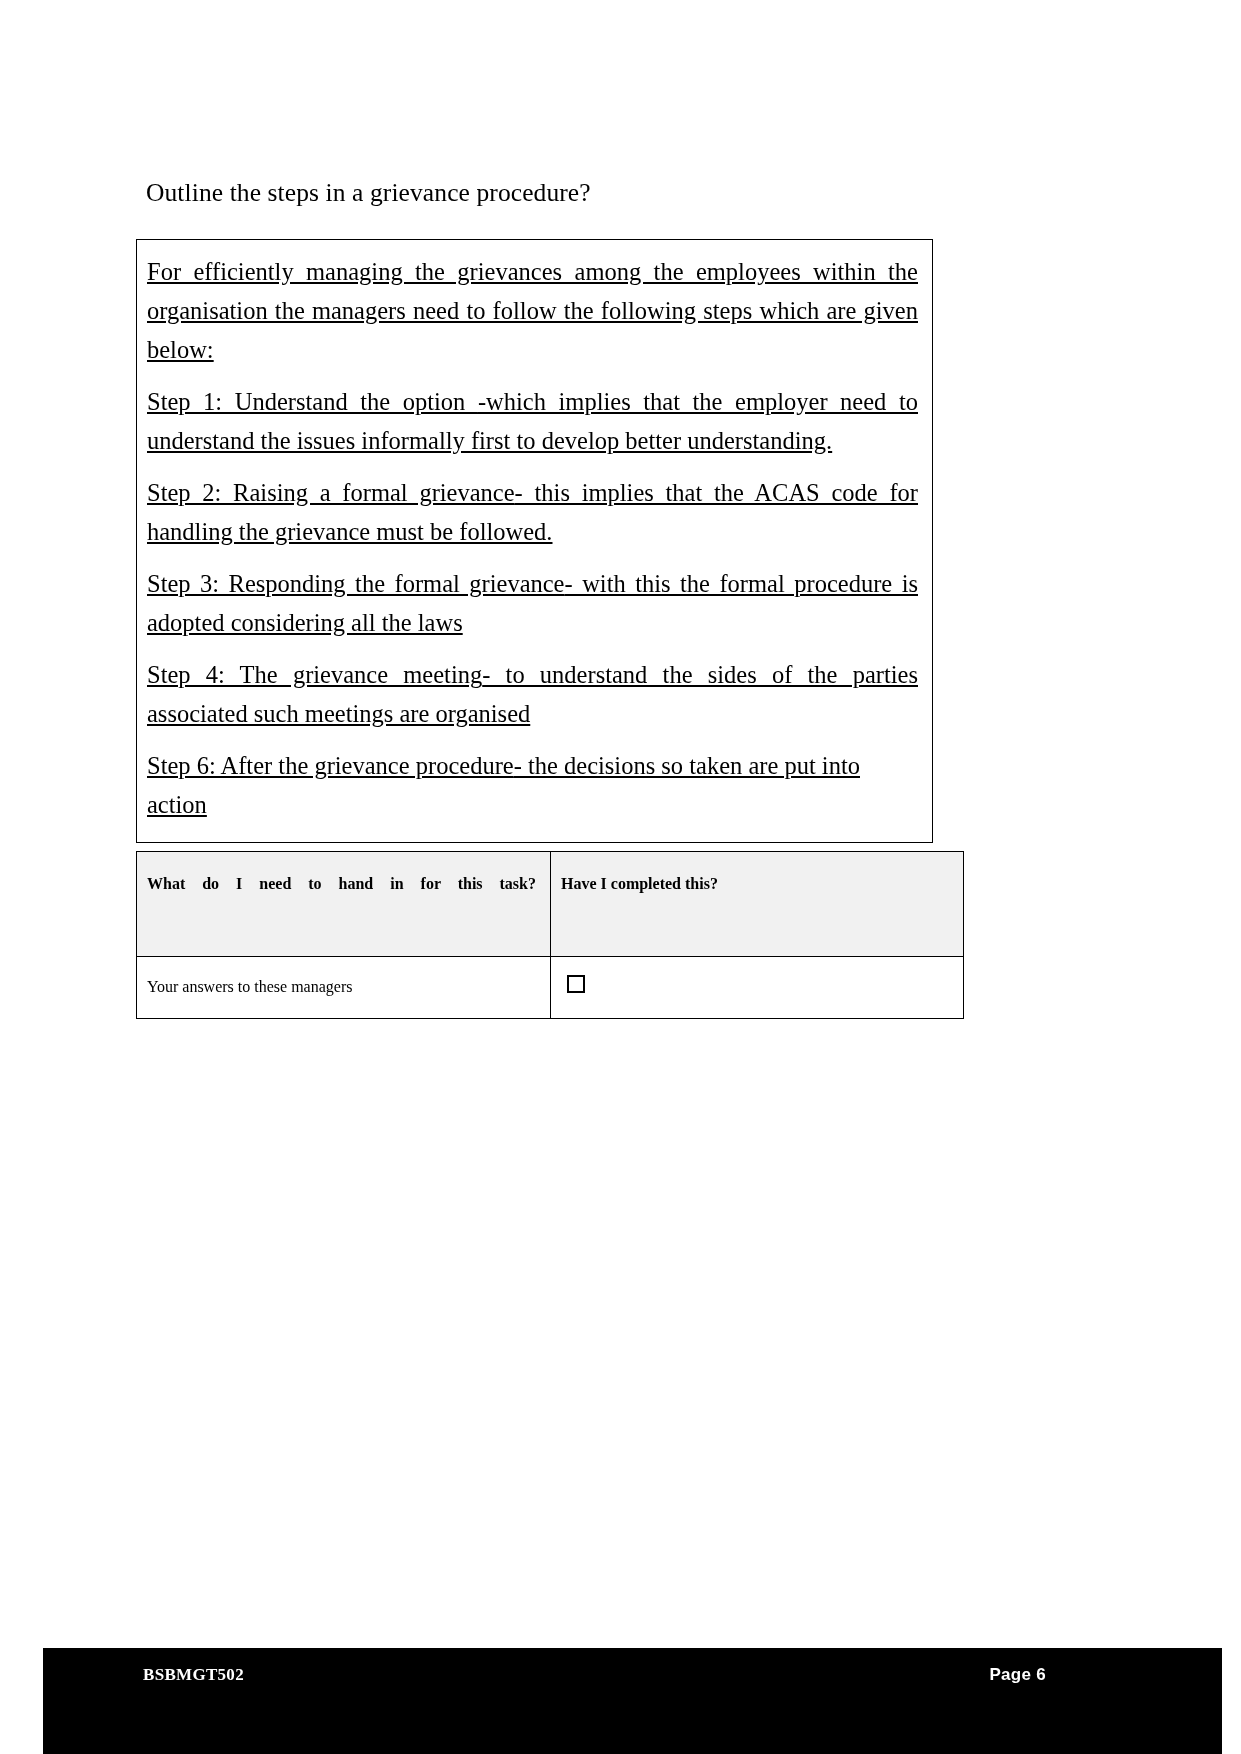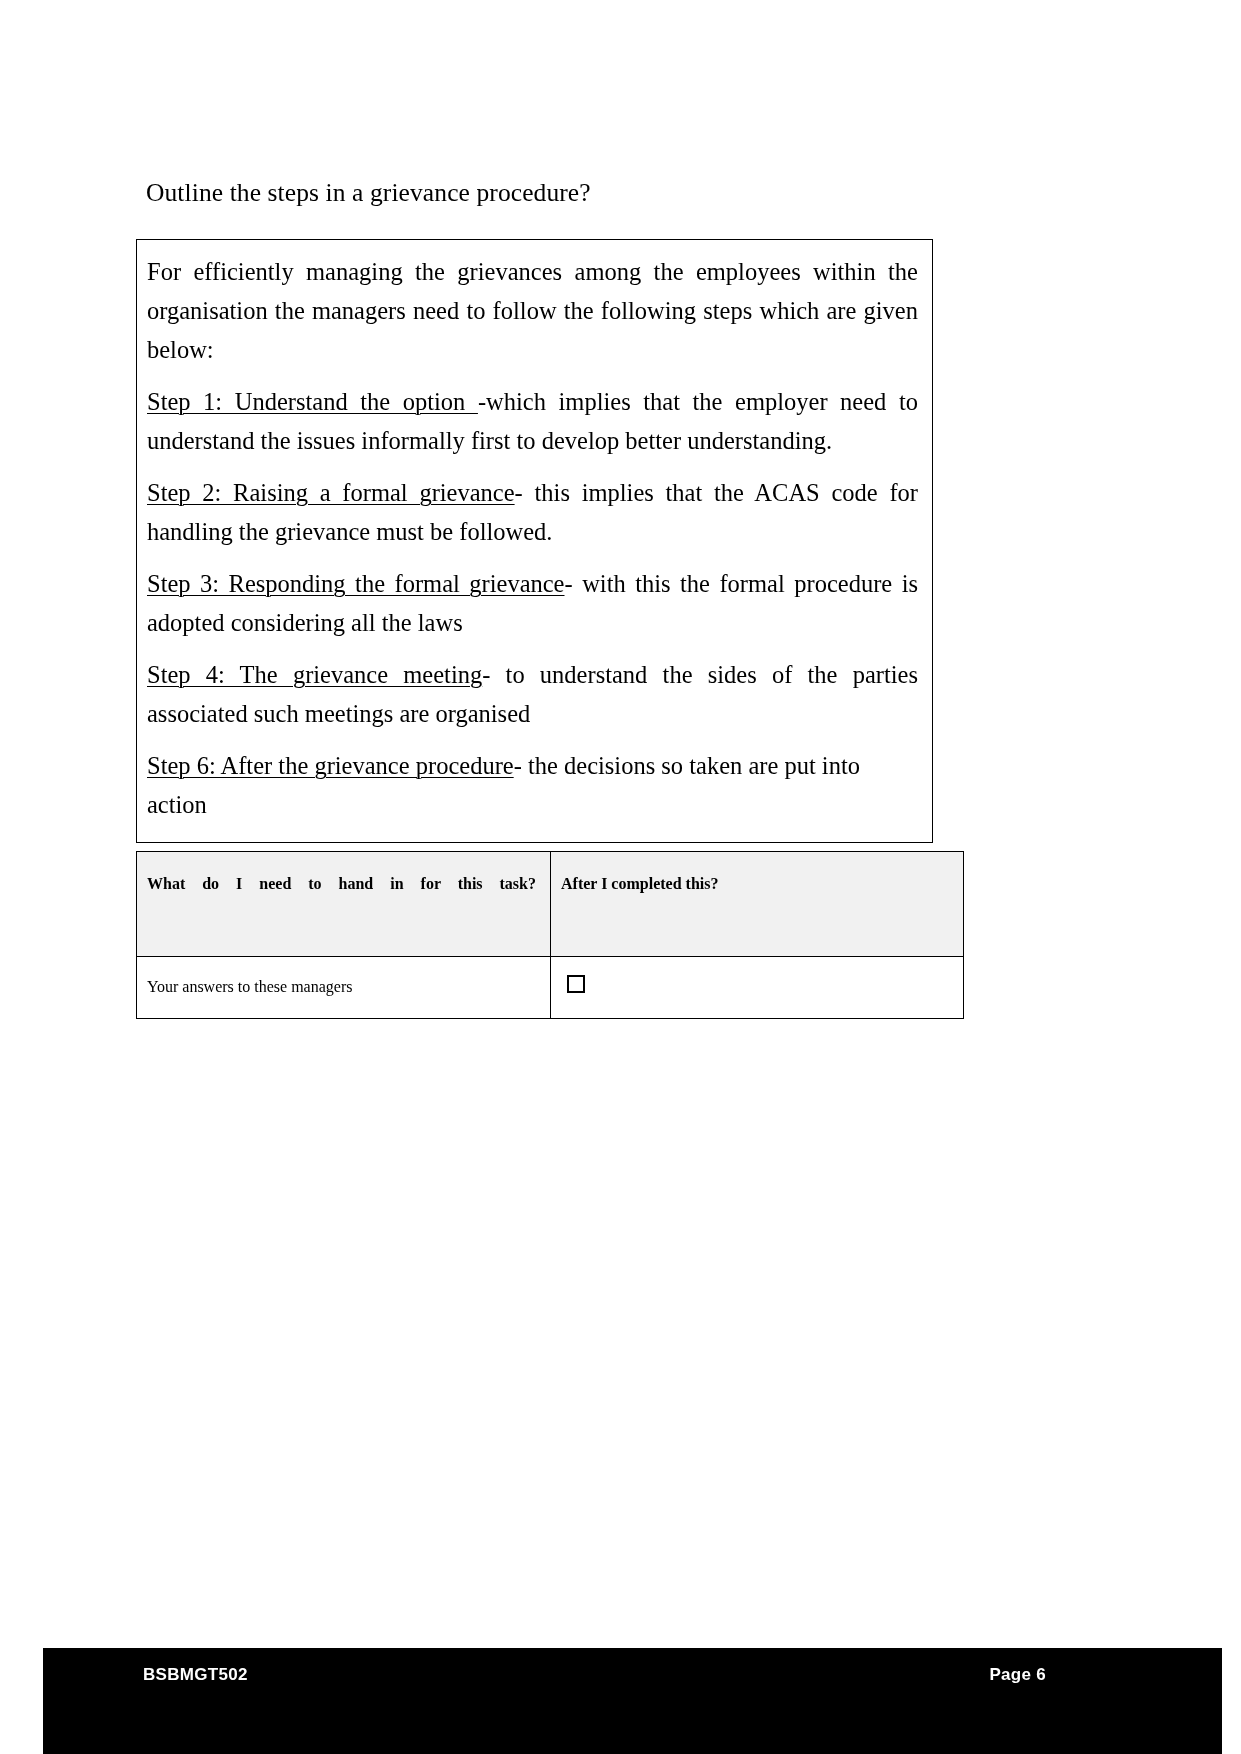--- a/index.html
+++ b/index.html
@@ -45,20 +45,21 @@
     padding: 12px 14px 16px 10px;
     background: #ffffff;
   }
   .answer-box p {
     margin: 0 0 0 0;
     padding: 0 0 13px 0;
     font-size: 24.5px;
     line-height: 39px;
     text-align: justify;
     text-justify: inter-word;
+    text-decoration: underline;
   }
   .answer-box p:last-child {
     padding-bottom: 2px;
   }
   .answer-box p.no-justify {
     text-align: left;
   }
   .u {
     text-decoration: underline;
     text-underline-offset: 3px;
@@ -121,21 +122,21 @@
     top: 1648px;
     width: 1179px;
     height: 106px;
     background: #000000;
     color: #ffffff;
   }
   .footer-left {
     position: absolute;
     left: 100px;
     top: 17px;
-    font-family: Liberation Sans, sans-serif;
+    font-family: Liberation Serif, serif;
     font-weight: bold;
     font-size: 17px;
     letter-spacing: 0.3px;
   }
   .footer-right {
     position: absolute;
     right: 176px;
     top: 17px;
     font-family: "Liberation Sans", "DejaVu Sans", sans-serif;
     font-weight: bold;
@@ -176,21 +177,21 @@
     <p class="no-justify">
       <span class="u">Step 6: After the grievance procedure</span><span>- the decisions so taken are put into action</span>
     </p>
 
   </div>
 
   <table class="checklist">
     <tbody>
         <tr class="head">
       <td class="col-a"><span class="hdr-inner">What do I need to hand in for this task?</span></td>
-      <td class="col-b"><span>After I completed this?</span></td>
+      <td class="col-b"><span>Have I completed this?</span></td>
     </tr>
     <tr class="body">
       <td class="col-a"><span>Your answers to these managers</span></td>
       <td class="col-b"><span class="checkbox-glyph"></span></td>
     </tr>
   </tbody>
     </table>
 
   <div class="footer-bar">
     <div class="footer-left">BSBMGT502</div>

